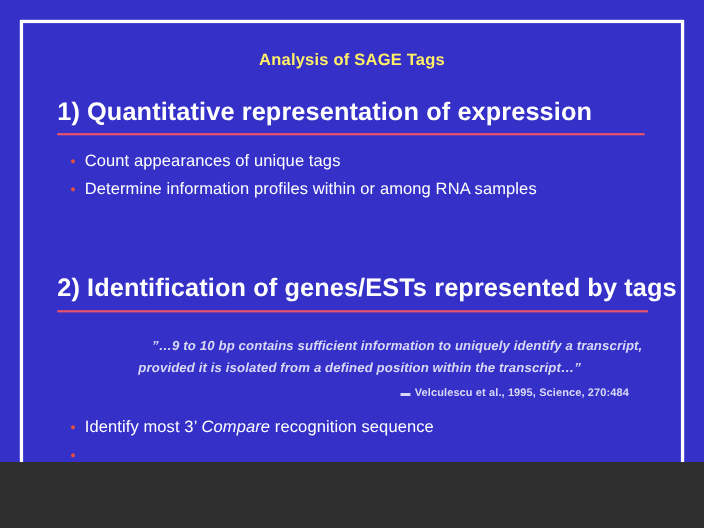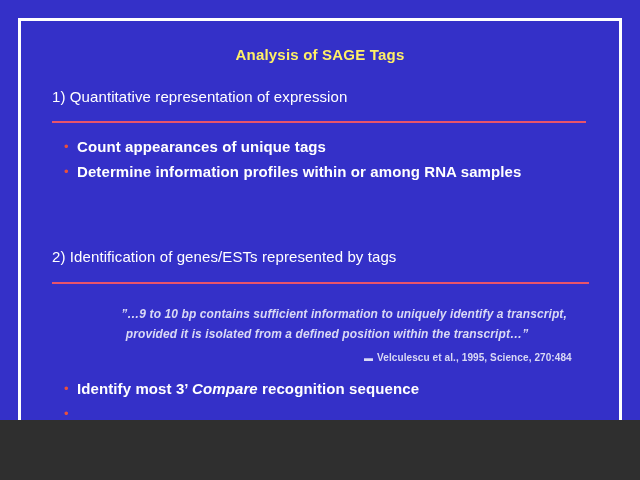--- a/index.html
+++ b/index.html
@@ -35,22 +35,22 @@
     text-align: center;
     color: #fff066;
     font-size: 15px;
     font-weight: bold;
     letter-spacing: 0.2px;
   }
 
   .section-heading {
     position: absolute;
     color: #ffffff;
-    font-size: 15px;
-    font-weight: normal;
+    font-size: 23px;
+    font-weight: bold;
     letter-spacing: 0.1px;
     white-space: nowrap;
   }
   #heading-1 { left: 52px; top: 88px; }
   #heading-2 { left: 52px; top: 248px; text-align: right; }
 
   .rule {
     position: absolute;
     height: 2px;
     background: #e8546a;
@@ -77,21 +77,21 @@
     color: #e8503c;
     font-size: 13px;
     line-height: 22px;
     width: 13px;
     flex: 0 0 13px;
     text-align: left;
   }
   .bullet-text {
     color: #ffffff;
     font-size: 15px;
-    font-weight: bold;
+    font-weight: normal;
     line-height: 22px;
     letter-spacing: 0.1px;
   }
   .bullet-text i { font-style: italic; }
 
   #quote-block {
     position: absolute;
     left: 56px;
     top: 304px;
     width: 528px;
@@ -99,21 +99,21 @@
   }
   .quote-line {
     color: #d9d9f5;
     font-size: 12px;
     font-weight: bold;
     font-style: italic;
     line-height: 20px;
     letter-spacing: 0.1px;
     white-space: nowrap;
   }
-  #quote-line-1 { text-align: center; margin-left: 48px; }
+  #quote-line-1 { text-align: right; margin-left: 48px; }
   #quote-line-2 { text-align: center; padding-left: 14px; }
 
   #citation {
     position: absolute;
     left: 364px;
     top: 352px;
     display: flex;
     align-items: baseline;
     white-space: nowrap;
   }

